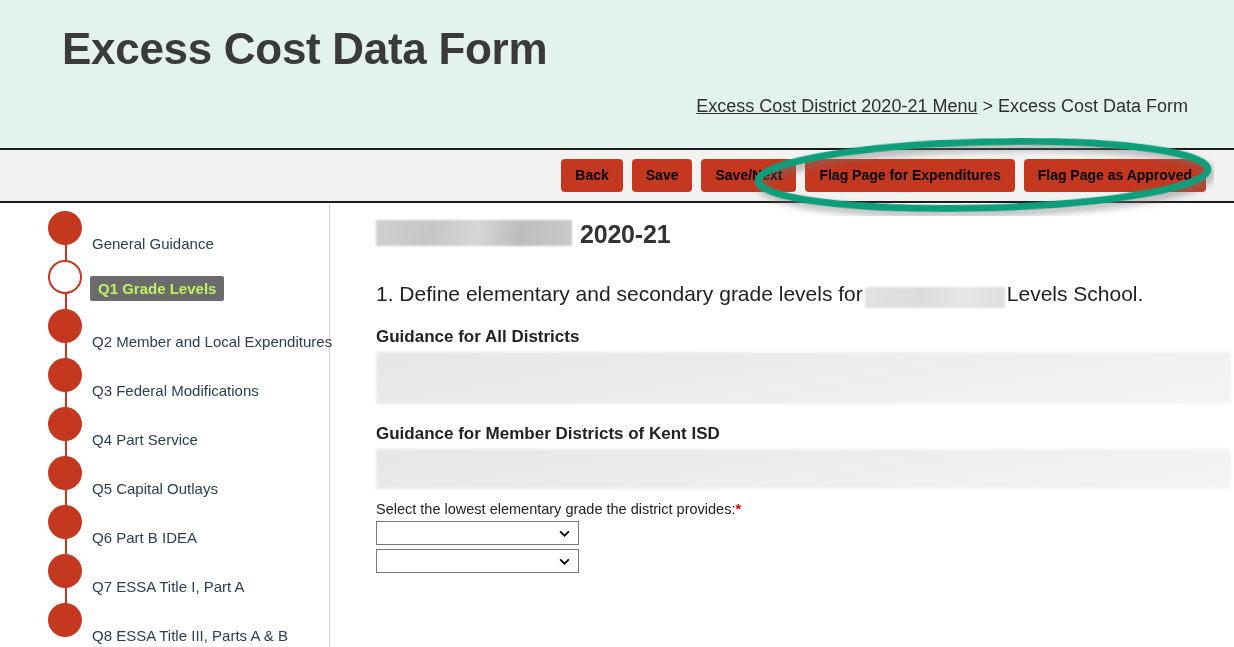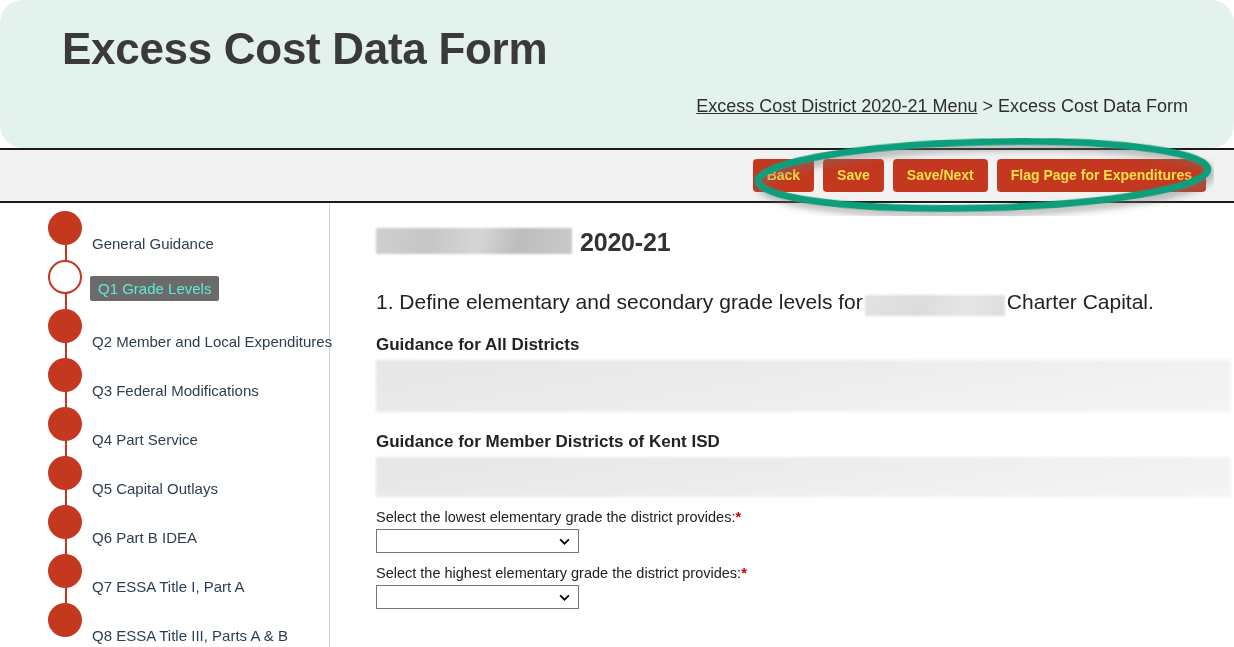--- a/index.html
+++ b/index.html
@@ -17,21 +17,20 @@
     height: 647px;
     background: #ffffff;
   }
 
   
   .header {
     position: absolute;
     left: 0; top: 0;
     width: 1234px; height: 148px;
     background: #e4f2ee;
-    border-radius: 23px;
   }
   .page-title {
     position: absolute;
     left: 62px; top: 26px;
     font-size: 44px;
     font-weight: bold;
     color: #3a3a3a;
     letter-spacing: -0.3px;
     line-height: 1.05;
     white-space: nowrap;
@@ -65,21 +64,21 @@
   .toolbar-inner {
     position: absolute;
     right: 28px; top: 0;
     height: 51px;
     display: flex;
     align-items: center;
     gap: 9px;
   }
   .btn {
     background: #c3381f;
-    color: #fde047;
+    color: #000000;
     border: none;
     border-radius: 4px;
     font-family: "Liberation Sans", sans-serif;
     font-size: 14px;
     font-weight: bold;
     padding: 0 14px;
     height: 33px;
     line-height: 33px;
     cursor: pointer;
     white-space: nowrap;
@@ -144,34 +143,34 @@
   .nav-label {
     position: relative;
     margin-left: 46px;
     font-size: 15px;
     color: #2c3e50;
     white-space: nowrap;
     z-index: 2;
   }
   .nav-item.active .nav-label {
     background: #6b6b6b;
-    color: #5eead4;
-    font-weight: normal;
+    color: #bef264;
+    font-weight: bold;
     padding: 4px 8px;
     border-radius: 2px;
     margin-left: 44px;
   }
 
   
   .content {
     position: absolute;
     left: 331px; top: 0;
     width: 903px; height: 444px;
     background: #ffffff;
-    padding: 22px 0 0 45px;
+    padding: 14px 0 0 45px;
   }
   .district-heading {
     display: flex;
     align-items: baseline;
     gap: 0px;
     height: 34px;
   }
   .redact {
     display: inline-block;
     background: linear-gradient(100deg,#cfcfcf 0%,#c6c6c6 28%,#d6d6d6 52%,#bdbdbd 72%,#c9c9c9 100%);
@@ -249,20 +248,21 @@
       <a href="#">Excess Cost District 2020-21 Menu</a><span class="sep">&gt;</span><span>Excess Cost Data Form</span>
     </div>
   </div>
 
   <div class="toolbar">
     <div class="toolbar-inner">
       <button class="btn">Back</button>
       <button class="btn">Save</button>
       <button class="btn">Save/Next</button>
       <button class="btn">Flag Page for Expenditures</button>
+      <button class="btn">Flag Page as Approved</button>
     </div>
   </div>
 
   <svg class="annot-ellipse" viewBox="0 0 462 78">
     <defs>
       <filter id="annotshadow" x="-25%" y="-40%" width="160%" height="190%">
         <feDropShadow dx="3" dy="5" stdDeviation="3.5" flood-color="#6f6f6f" flood-opacity="0.55"></feDropShadow>
       </filter>
     </defs>
     <ellipse cx="231" cy="37" rx="225" ry="33" fill="none" stroke="#0f9e7c" stroke-width="7" filter="url(#annotshadow)" transform="rotate(-1.5 231 37)"></ellipse>
@@ -329,37 +329,36 @@
       </div>
     </div>
 
     <div class="content">
 
       <div class="district-heading">
         <span class="redact redact-name-top"></span>
         <span class="year-label">2020-21</span>
       </div>
 
-      <div class="question-line"><span>1. Define elementary and secondary grade levels for</span><span class="redact redact-name-inline"></span><span>Charter Capital.</span></div>
+      <div class="question-line"><span>1. Define elementary and secondary grade levels for</span><span class="redact redact-name-inline"></span><span>Levels School.</span></div>
 
       <div class="guide-label">Guidance for All Districts</div>
       <div class="guide-box"></div>
 
       <div class="guide-label">Guidance for Member Districts of Kent ISD</div>
       <div class="guide-box second"></div>
 
       <div class="field-label"><span>Select the lowest elementary grade the district provides:</span><span class="req-star">*</span></div>
       <div class="select-box">
         <span></span>
         <svg class="chev" viewBox="0 0 12 8">
             <path d="M1 1.5 L6 6.5 L11 1.5" fill="none" stroke="#000" stroke-width="2"></path>
           </svg>
       </div>
 
-      <div class="field-label"><span>Select the highest elementary grade the district provides:</span><span class="req-star">*</span></div>
       <div class="select-box">
         <span></span>
         <svg class="chev" viewBox="0 0 12 8">
             <path d="M1 1.5 L6 6.5 L11 1.5" fill="none" stroke="#000" stroke-width="2"></path>
           </svg>
       </div>
 
     </div>
   </div>
 </div>

